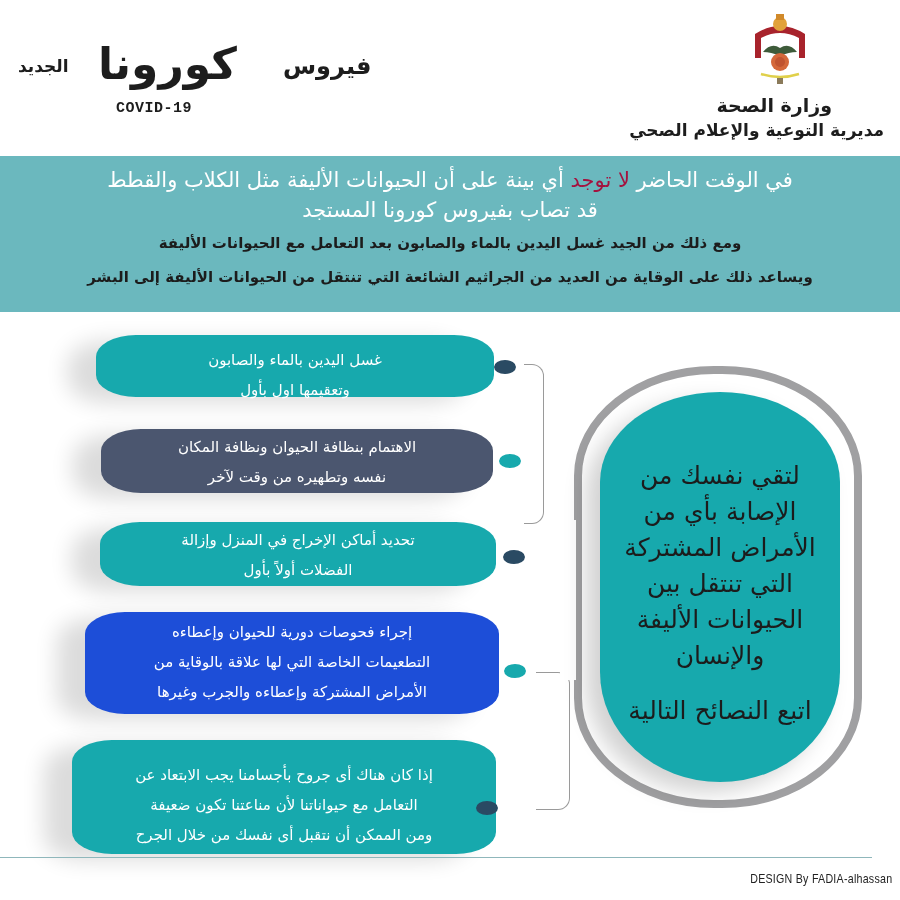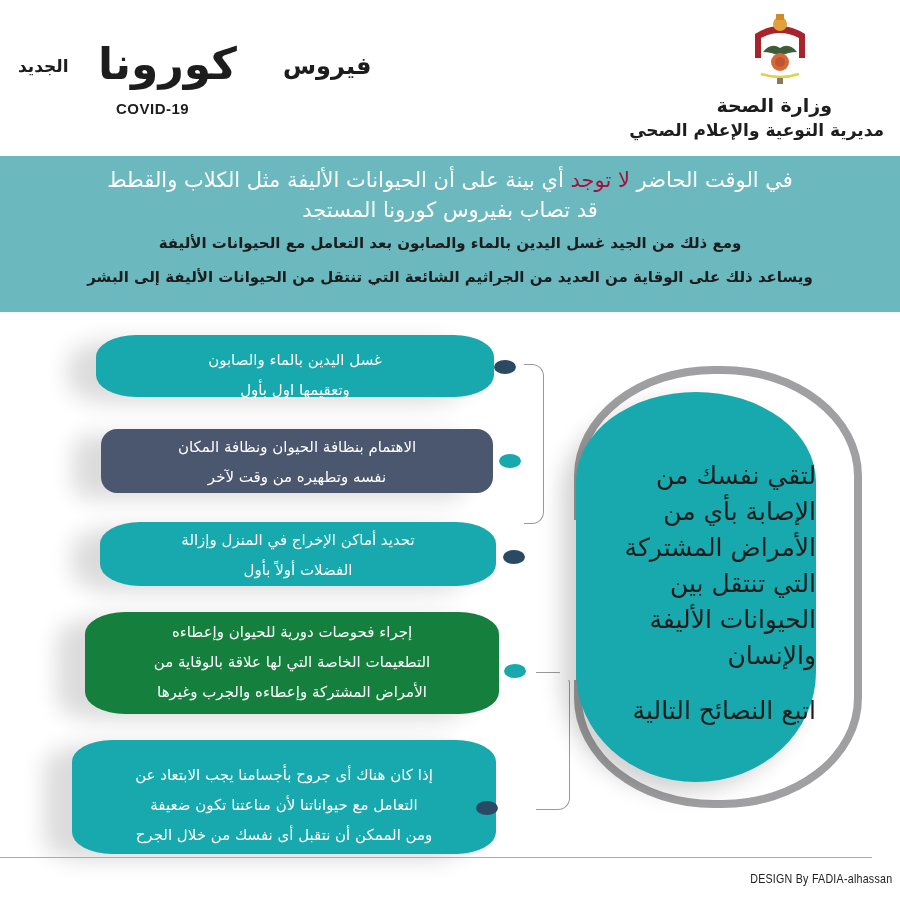--- a/index.html
+++ b/index.html
@@ -4,52 +4,52 @@
 <style>
   * { box-sizing: border-box; margin: 0; padding: 0; }
   html, body { width: 900px; height: 900px; background: #ffffff; overflow: hidden; }
   body { position: relative; font-family: "DejaVu Sans", sans-serif; color: #1d1d1d; }
 
   
   .brand { position: absolute; left: 14px; top: 30px; width: 330px; height: 95px; }
   .brand .w-virus { position: absolute; left: 252px; top: 22px; font-size: 24px; font-weight: bold; direction: rtl; margin-left: 17px; }
   .brand .w-corona { position: absolute; left: 84px; top: 8px; font-size: 44px; font-weight: bold; letter-spacing: 2px; direction: rtl; }
   .brand .w-new { position: absolute; left: 4px; top: 26px; font-size: 17px; font-weight: bold; direction: rtl; }
-  .brand .w-covid { position: absolute; left: 102px; top: 70px; font-size: 15px; font-family: Liberation Sans, sans-serif; font-weight: bold; letter-spacing: 0.5px; }
+  .brand .w-covid { position: absolute; left: 102px; top: 70px; font-size: 15px; font-family: Liberation Mono, monospace; font-weight: bold; letter-spacing: 0.5px; }
 
   .ministry { position: absolute; right: 10px; top: 8px; width: 280px; height: 135px; text-align: center; }
   .ministry .emblem { position: absolute; left: 135px; top: 4px; width: 70px; height: 80px; }
   .ministry .m-name { position: absolute; right: 58px; top: 86px; font-size: 19px; font-weight: bold; direction: rtl; }
   .ministry .m-dept { position: absolute; right: 6px; top: 112px; font-size: 17px; font-weight: bold; direction: rtl; white-space: nowrap; }
 
   
   .banner { position: absolute; left: 0; top: 156px; width: 900px; height: 156px; background: #6bb8be; text-align: center; direction: rtl; }
   .banner .b1 { position: absolute; left: 0; right: 0; top: 10px; font-size: 21px; color: #ffffff; line-height: 28px; }
   .banner .b1 .warn { color: #a4123f; font-weight: normal; }
   .banner .b2 { position: absolute; left: 0; right: 0; top: 40px; font-size: 21px; color: #ffffff; line-height: 28px; }
   .banner .b3 { position: absolute; left: 0; right: 0; top: 78px; font-size: 15px; font-weight: bold; color: #1c1c1c; }
   .banner .b4 { position: absolute; left: 0; right: 0; top: 112px; font-size: 15px; font-weight: bold; color: #1c1c1c; }
 
   
   .tip { position: absolute; color: #ffffff; text-align: center; direction: rtl; font-size: 15px; line-height: 30px; border-radius: 40px / 22px; box-shadow: -28px 6px 22px rgba(0,0,0,0.14); }
   .tip.teal { background: #17a9ad; }
-  .tip.slate { background: #4b566f; border-radius: 16px; }
-  .tip.navy { background: #15803d; }
+  .tip.slate { background: #4b566f; }
+  .tip.navy { background: #1d4ed8; }
   .tip span { display: block; }
 
   .dot { position: absolute; width: 22px; height: 14px; border-radius: 50%; }
   .dot.navy { background: #2a4a63; }
   .dot.teal { background: #17a9ad; }
 
   .bracket { position: absolute; border: 1.5px solid #9a9a9a; border-left: none; }
 
   
   .shield-frame { position: absolute; left: 574px; top: 366px; width: 288px; height: 442px; border: 8px solid #a0a0a2; border-radius: 140px 140px 140px 140px / 110px 110px 110px 110px; }
   .frame-gap-top { position: absolute; left: 560px; top: 520px; width: 320px; height: 30px; background: #ffffff; }
-  .shield { position: absolute; left: 576px; top: 392px; width: 240px; height: 390px; background: #17a9ad; border-radius: 120px 120px 120px 120px / 90px 90px 110px 110px; direction: rtl; box-shadow: -14px 10px 22px rgba(0,0,0,0.18); }
+  .shield { position: absolute; left: 600px; top: 392px; width: 240px; height: 390px; background: #17a9ad; border-radius: 120px 120px 120px 120px / 90px 90px 110px 110px; text-align: center; direction: rtl; box-shadow: -14px 10px 22px rgba(0,0,0,0.18); }
   .shield .s-lines { position: absolute; left: 0; right: 0; top: 66px; font-size: 25px; line-height: 36px; color: #1c1c1c; }
   .shield .s-lines span { display: block; }
   .shield .s-follow { position: absolute; left: 0; right: 0; top: 304px; font-size: 25px; color: #1c1c1c; }
 
   .footer-line { position: absolute; left: 0; top: 857px; width: 872px; height: 1px; background: #8fb7bb; }
   .credit { position: absolute; right: 8px; top: 871px; font-family: "Liberation Sans", sans-serif; font-size: 13px; color: #222; transform: scaleX(0.82); transform-origin: right center; letter-spacing: 0.3px; }
 </style>
 </head>
 <body>
 

